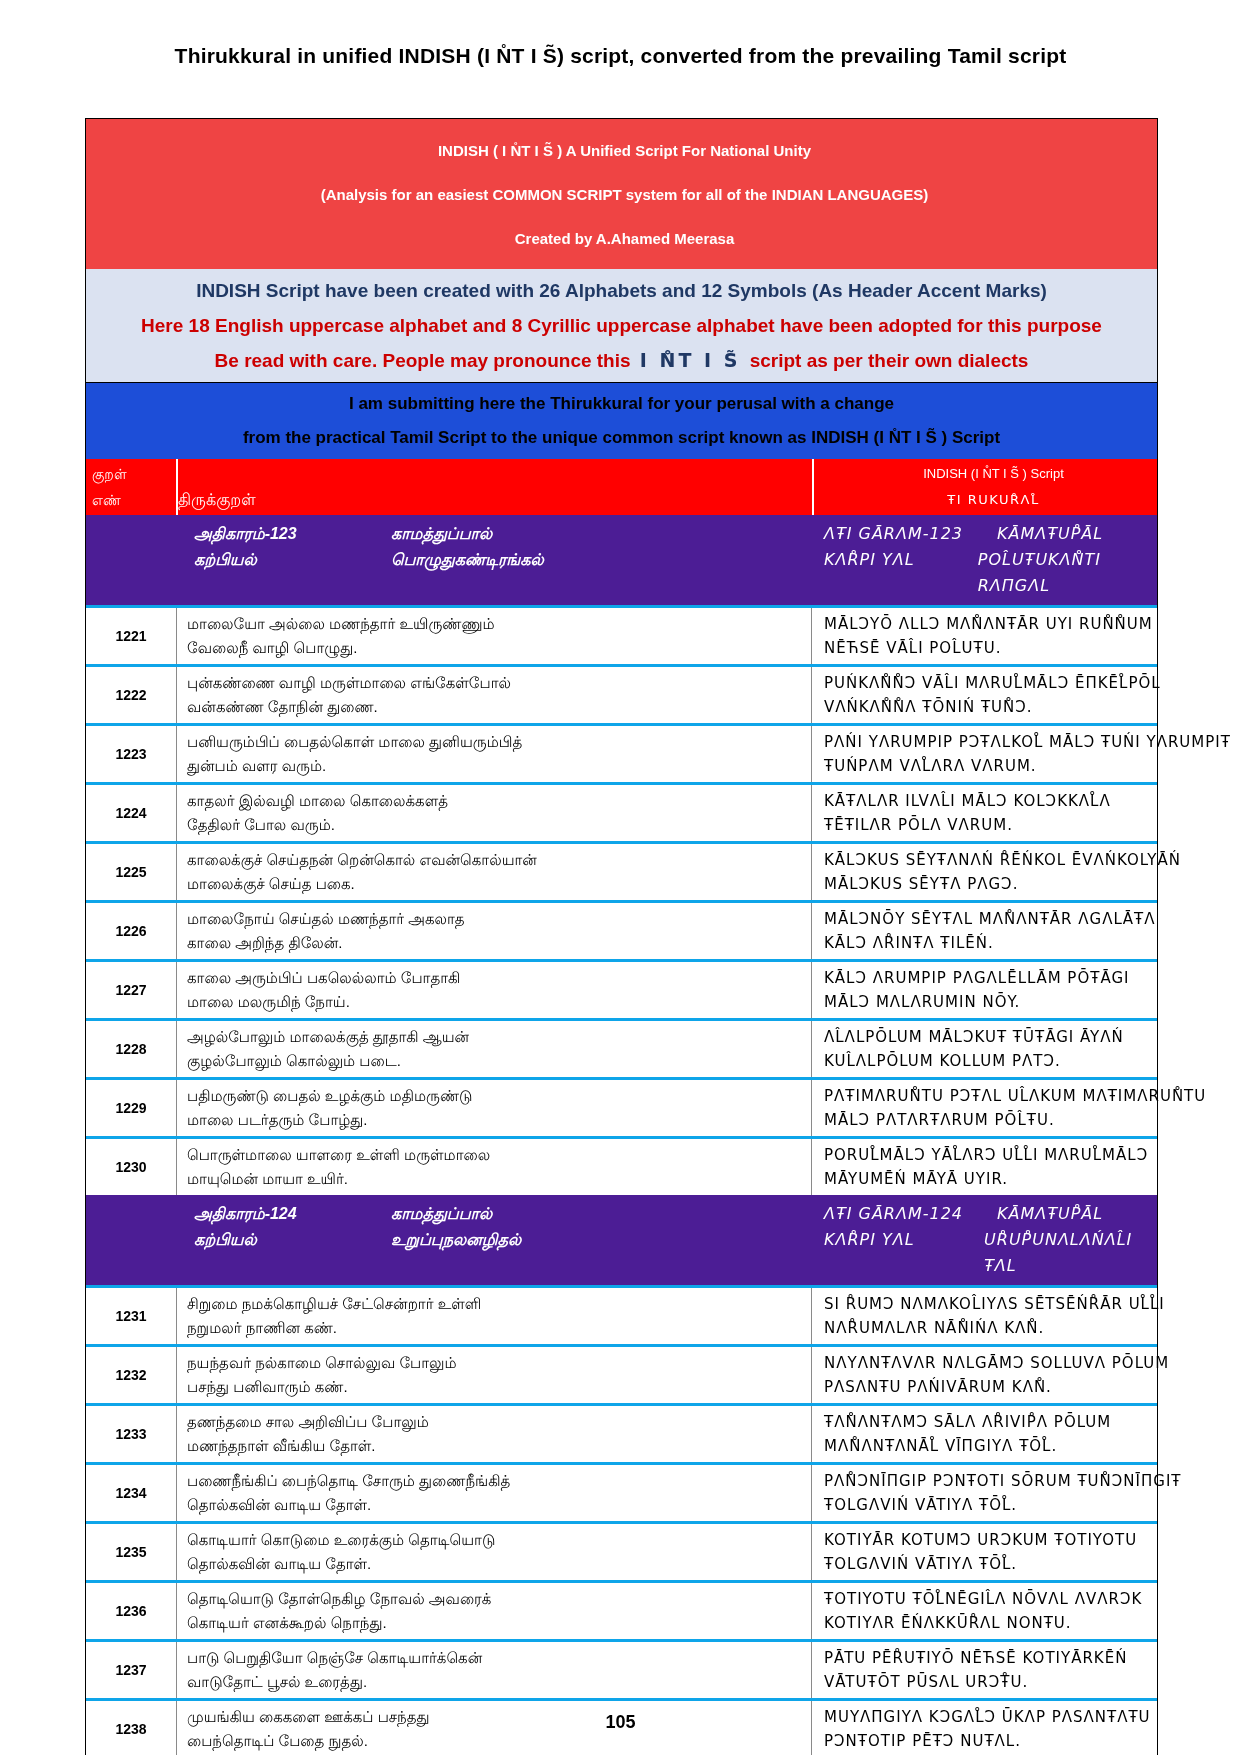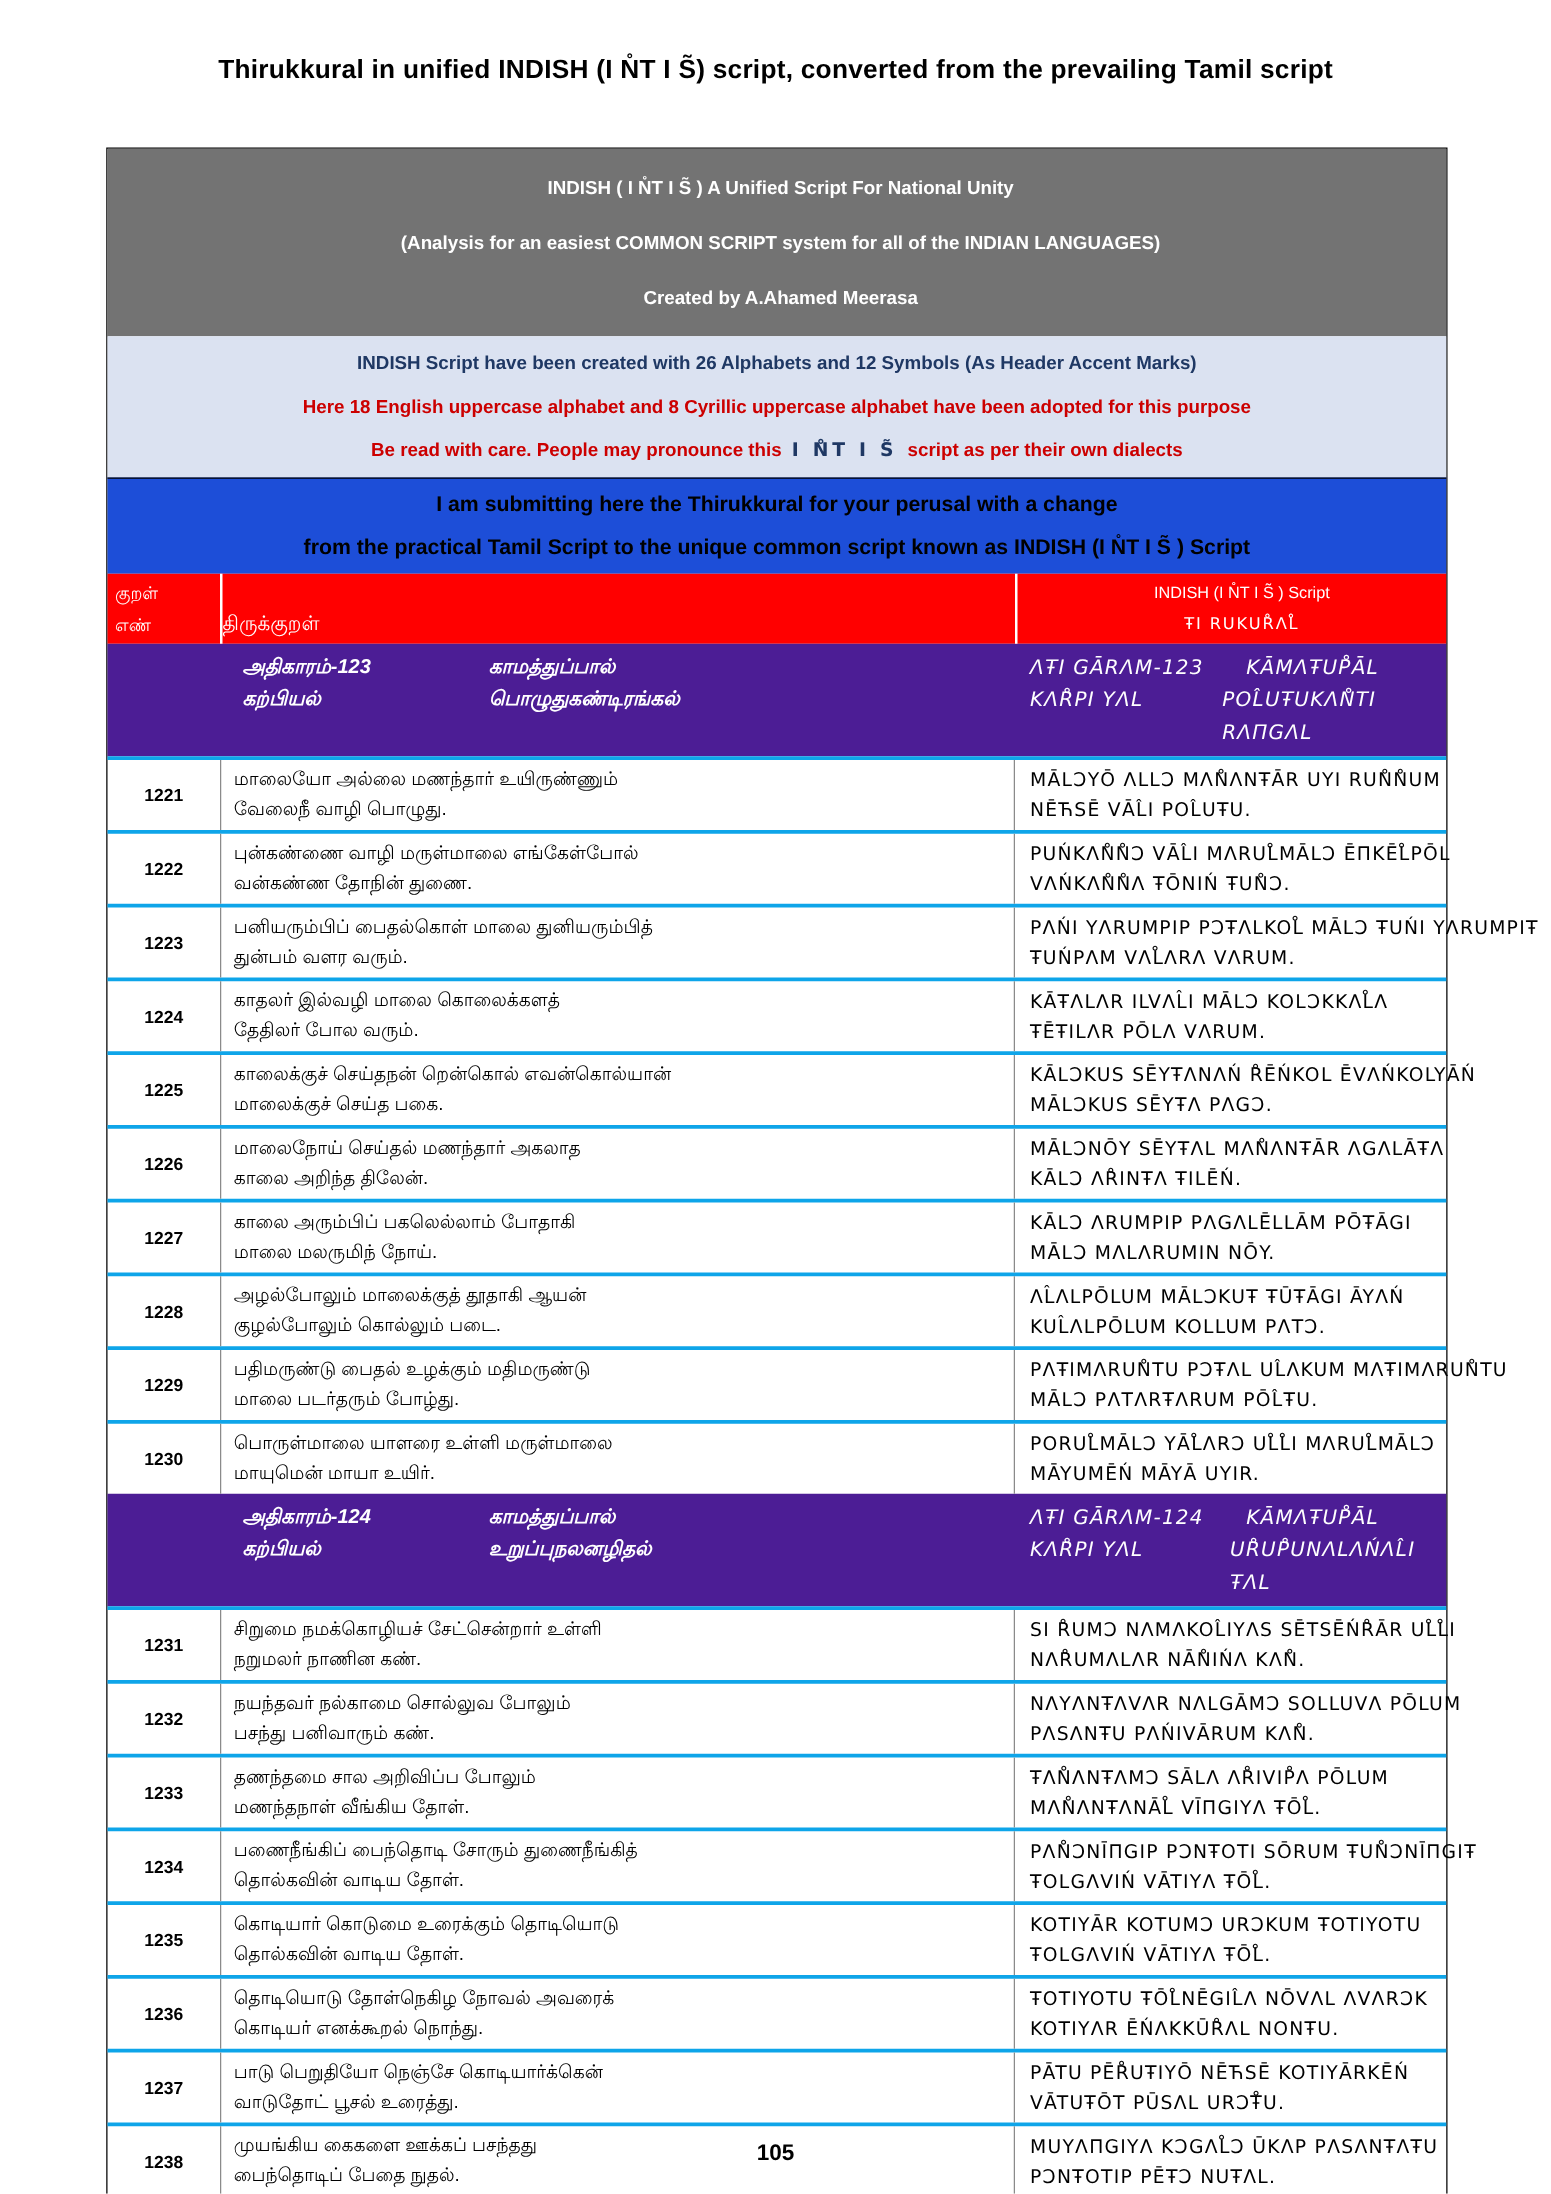--- a/index.html
+++ b/index.html
@@ -14,24 +14,24 @@
     padding-top:44px;
     text-align:center;
     font-size:21px;font-weight:bold;color:#000000;
     letter-spacing:0.2px;
   }
   .doc{
     position:absolute;left:85px;top:118px;width:1071px;
     border:1px solid #000;
   }
   
-  .banner{background:#737373;color:#ffffff;text-align:center;padding:10px 0 8px 6px;}
+  .banner{background:#ef4444;color:#ffffff;text-align:center;padding:10px 0 8px 6px;}
   .banner div{line-height:44px;font-weight:bold;font-size:15px;}
   .info{background:#dbe2f1;text-align:center;padding:4px 0;}
-  .info div{line-height:35px;font-weight:bold;font-size:15px;}
+  .info div{line-height:35px;font-weight:bold;font-size:19px;}
   .info .blue{color:#1f3864;}
   .info .red{color:#cc0000;}
   .info .script{color:#1f3864;font-family:"DejaVu Sans",sans-serif;letter-spacing:3px;padding:0 4px;}
   .notice{background:#1d4ed8;text-align:center;padding:4px 0;border-top:1px solid #000;}
   .notice div{line-height:34px;font-weight:bold;font-size:17px;color:#000000;}
   
   .grid{display:grid;grid-template-columns:90px 636px 345px;}
   .thead{background:#ff0000;color:#ffffff;}
   .thead .cell{border-left:2px solid #ffffff;padding:2px 0;}
   .thead .cell:first-child{border-left:none;}

